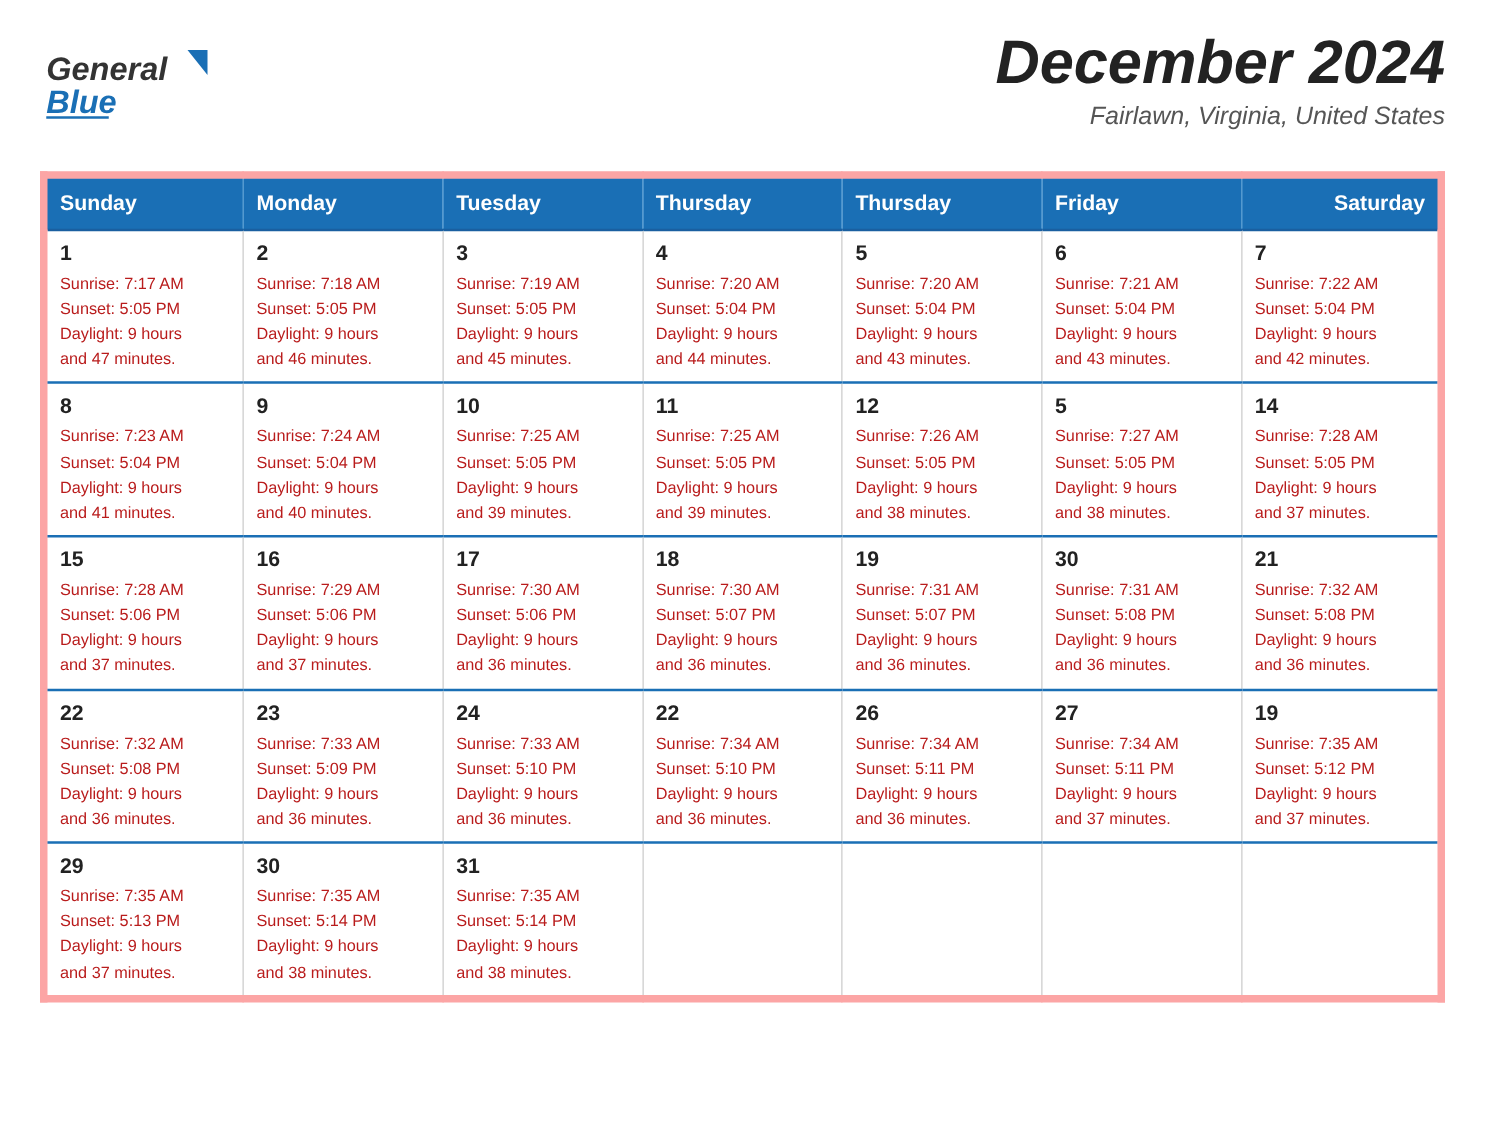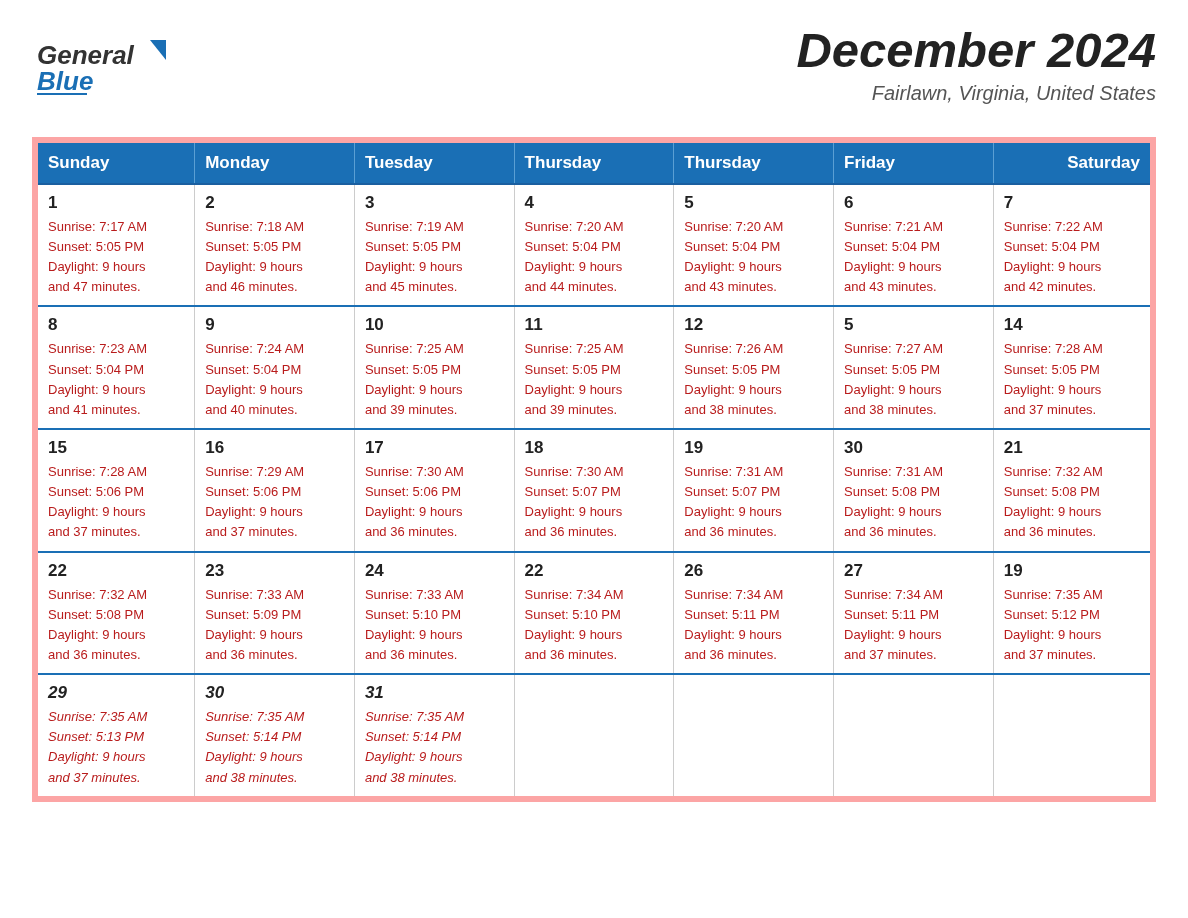--- a/index.html
+++ b/index.html
@@ -63,21 +63,20 @@
       font-size: 13.5px;
       color: #222;
       width: calc(100% / 7);
       min-height: 100px;
     }
     .calendar tbody tr td:last-child {
       border-right: none;
     }
     .calendar tbody tr:last-child td {
       border-bottom: none;
-      font-style: italic;
     }
     .day-number {
       font-size: 17px;
       font-weight: 600;
       color: #222;
       margin-bottom: 4px;
       display: block;
     }
     .day-info {
       font-size: 13px;

